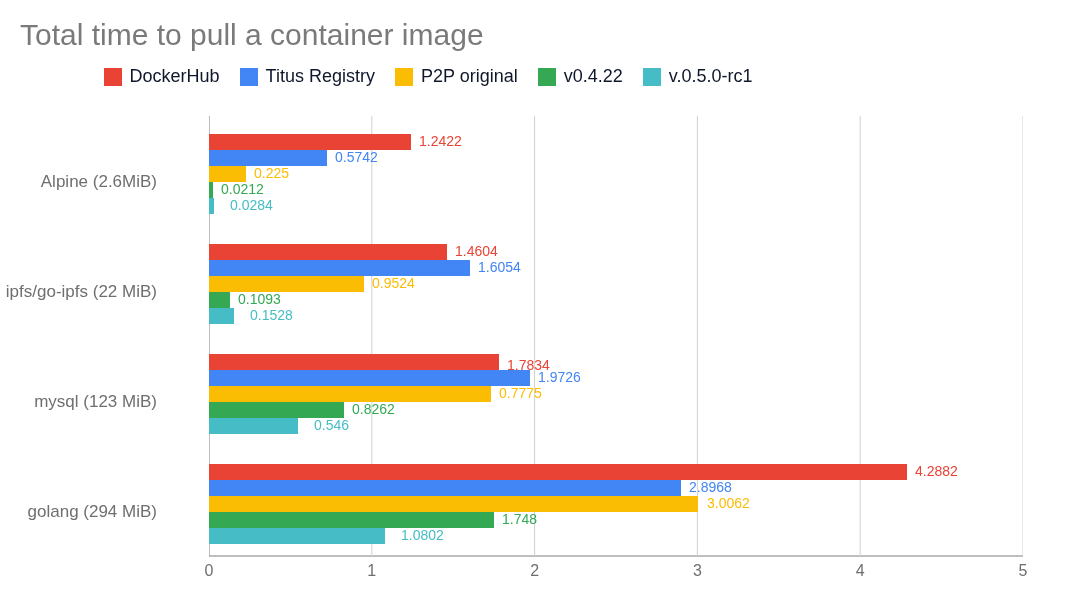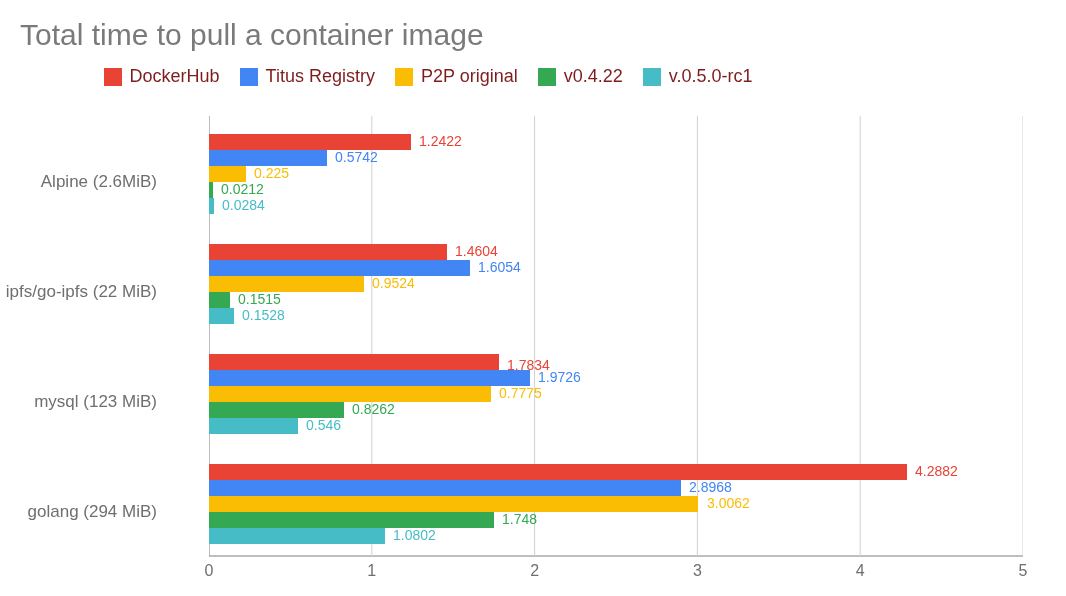--- a/index.html
+++ b/index.html
@@ -30,21 +30,21 @@
 
   .legend {
     position: absolute;
     top: 66px;
     left: 0;
     right: 0;
     display: flex;
     justify-content: center;
     align-items: center;
     font-size: 18px;
-    color: #7f1d1d;
+    color: #0f172a;
   }
   .legend-item {
     display: flex;
     align-items: center;
     margin: 0 10px;
   }
   .legend-swatch {
     width: 18px;
     height: 18px;
     margin-right: 8px;
@@ -102,21 +102,21 @@
   .c0 { background: #e94335; }   
   .c1 { background: #4285f4; }   
   .c2 { background: #fbbc04; }   
   .c3 { background: #34a853; }   
   .c4 { background: #46bdc6; }   
 
   .lc0 { color: #e94335; }
   .lc1 { color: #4285f4; }
   .lc2 { color: #fbbc04; }
   .lc3 { color: #34a853; }
-  .lc4 { color: #46bdc6; }
+  .lc4 { color: #46bdc6; margin-left: 8px; }
 </style>
 </head>
 <body>
 
 <div class="chart-wrap">
 
   <div class="title">Total time to pull a container image</div>
 
   <div class="legend">
     <div class="legend-item">
@@ -190,21 +190,21 @@
       <div class="bar c0" style="top:0px;  width:237.7px;"></div>
       <span class="bar-label lc0" style="left:246px; top:0px;">1.4604</span>
 
       <div class="bar c1" style="top:16px; width:261.3px;"></div>
       <span class="bar-label lc1" style="left:269px; top:16px;">1.6054</span>
 
       <div class="bar c2" style="top:32px; width:155.1px;"></div>
       <span class="bar-label lc2" style="left:163px; top:32px;">0.9524</span>
 
       <div class="bar c3" style="top:48px; width:20.5px;"></div>
-      <span class="bar-label lc3" style="left:29px;  top:48px;">0.1515</span>
+      <span class="bar-label lc3" style="left:29px;  top:48px;">0.1093</span>
 
       <div class="bar c4" style="top:64px; width:24.9px;"></div>
       <span class="bar-label lc4" style="left:33px;  top:64px;">0.1528</span>
     </div>
 
     <div class="group" style="top:238px;">
       <div class="bar c0" style="top:0px;  width:290.3px;"></div>
       <span class="bar-label lc0" style="left:298px; top:4px;">1.7834</span>
 
       <div class="bar c1" style="top:16px; width:321.1px;"></div>

